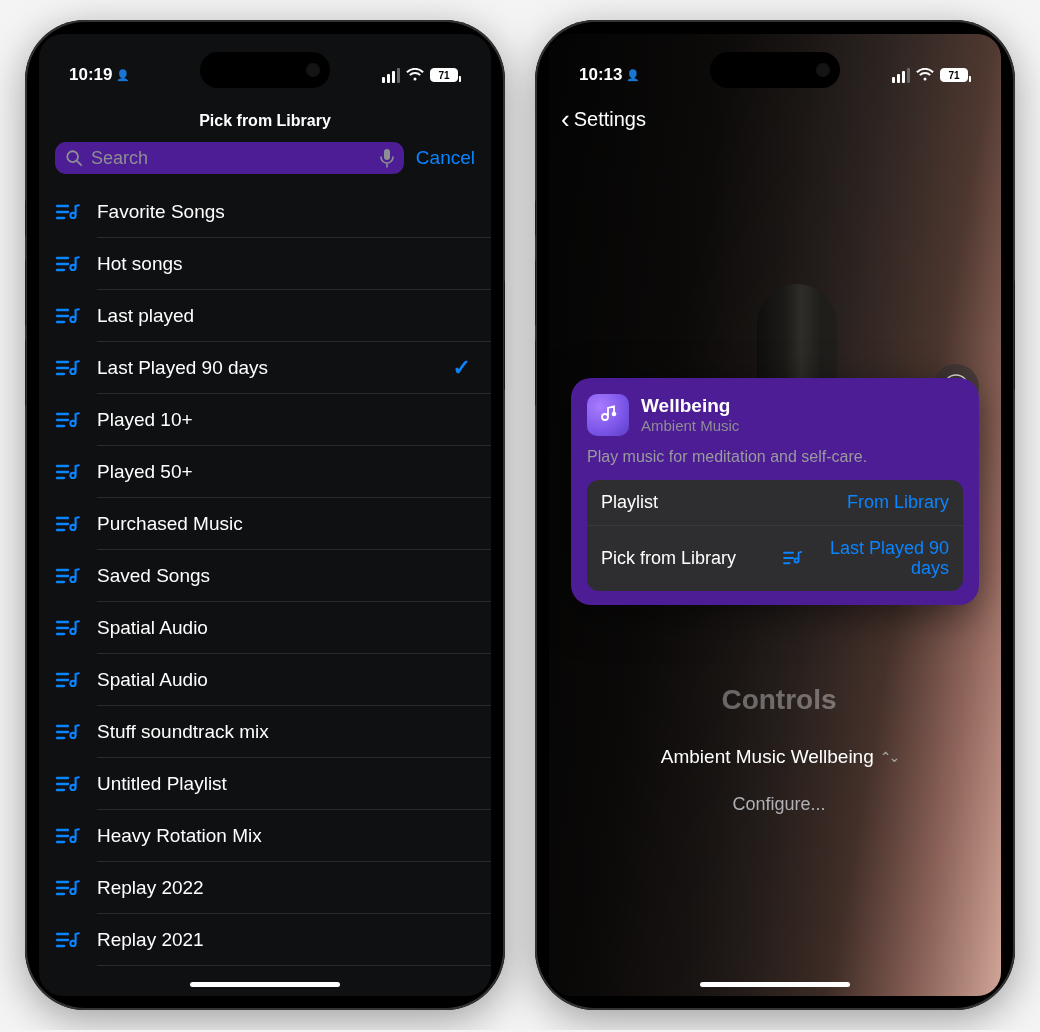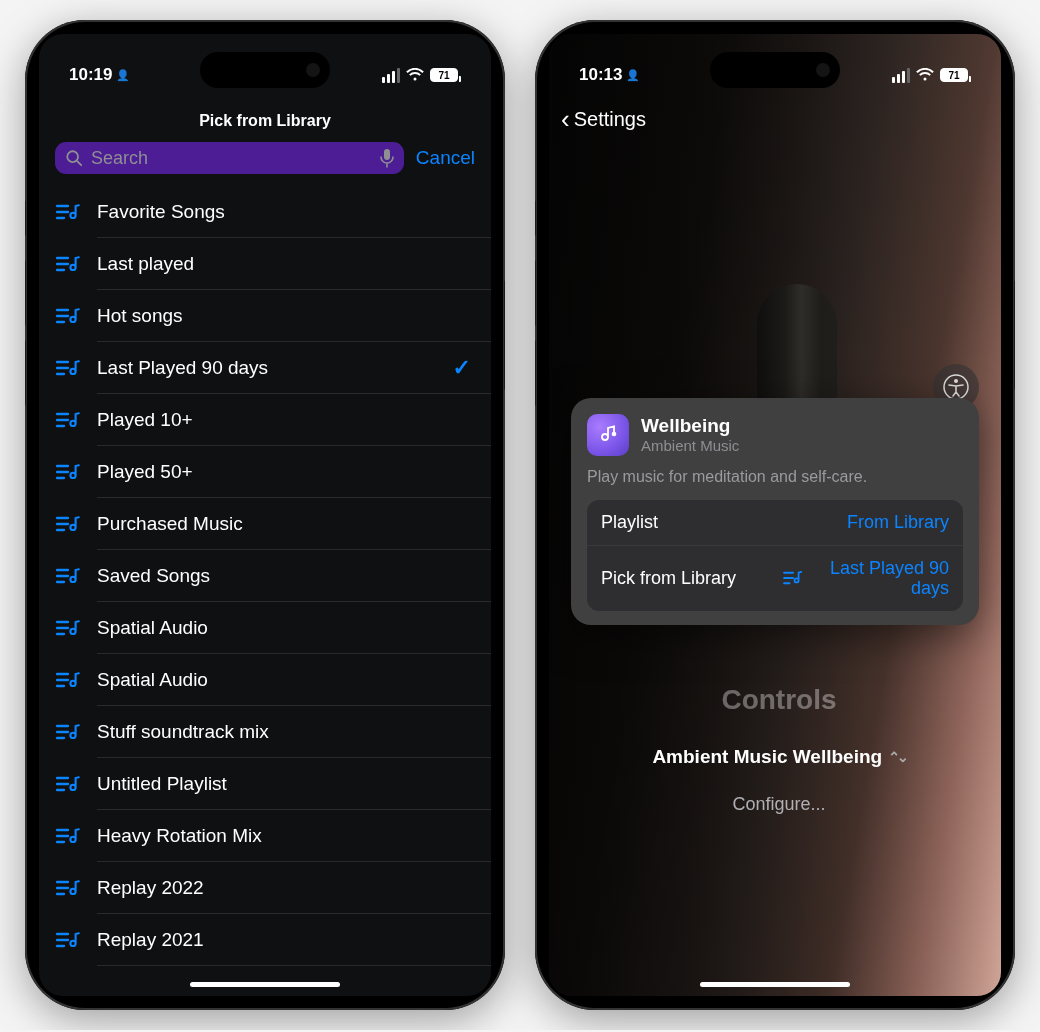--- a/index.html
+++ b/index.html
@@ -170,22 +170,22 @@
   .accessibility-badge {
     position:absolute;
     right:22px; top:330px;
     width:46px;height:46px;border-radius:50%;
     background:rgba(50,50,52,.6);
     display:flex;align-items:center;justify-content:center;
     color:#ddd;font-size:22px;
   }
   .popup {
     position:absolute;
-    left:22px; right:22px; top:364px;
-    background:#404040;
+    left:22px; right:22px; top:344px;
+    background:#4c1d95;
     border-radius:20px;
     padding:16px 16px 14px;
     box-shadow:0 10px 40px rgba(0,0,0,.5);
   }
   .popup-header { display:flex; align-items:center; gap:12px; margin-bottom:12px; }
   .app-icon {
     width:42px;height:42px;border-radius:10px;
     background: radial-gradient(circle at 30% 30%, #a97cff, #7b55e8 60%, #5a3fc4);
     display:flex;align-items:center;justify-content:center;
     color:#fff;font-size:20px;
@@ -206,21 +206,21 @@
   .popup-row + .popup-row { border-top:1px solid #3a3a3c; }
   .popup-row-label { color:#fff; font-size:18px; line-height:1.15; max-width:48%; }
   .popup-row-value { color:#0a84ff; font-size:18px; text-align:right; display:flex; align-items:center; gap:6px; line-height:1.15; }
   .controls-section {
     position:absolute; left:8px; right:0; top:650px;
     text-align:center;
   }
   .controls-heading { color:#fff; font-size:28px; font-weight:700; opacity:.35; }
   .controls-sub { color:#a8a8ad; font-size:17px; margin-top:8px; }
   .selector-row {
-    color:#fff; font-size:19px; font-weight:700; margin-top:30px;
+    color:#fff; font-size:19px; font-weight:400; margin-top:30px;
     display:flex; align-items:center; justify-content:center; gap:6px;
   }
   .sel-chevron { font-size:14px; color:#aaa; letter-spacing:-3px; }
   .configure { color:#b0b0b4; font-size:18px; margin-top:26px; }
   .home-indicator {
     position:absolute; bottom:9px; left:50%; transform:translateX(-50%);
     width:150px; height:5px; border-radius:3px; background:#fff;
   }
   svg { display:block; }
 </style>
@@ -297,32 +297,32 @@
         </div>
         <div class="playlist-item">
           <span class="playlist-icon">
             <svg width="24" height="18" viewBox="0 0 24 18">
               <line x1="1" y1="3" x2="12" y2="3" stroke="#0a84ff" stroke-width="2.3" stroke-linecap="round"></line>
               <line x1="1" y1="9" x2="12" y2="9" stroke="#0a84ff" stroke-width="2.3" stroke-linecap="round"></line>
               <line x1="1" y1="15" x2="8" y2="15" stroke="#0a84ff" stroke-width="2.3" stroke-linecap="round"></line>
               <path d="M17 15a2.6 2.6 0 100-5.2 2.6 2.6 0 000 5.2zM19.6 12.4V3l3.2-.8" stroke="#0a84ff" stroke-width="2.1" fill="none" stroke-linecap="round"></path>
             </svg>
           </span>
+          <span class="playlist-label">Hot songs</span>
+        </div>
+        <div class="playlist-item">
+          <span class="playlist-icon">
+            <svg width="24" height="18" viewBox="0 0 24 18">
+              <line x1="1" y1="3" x2="12" y2="3" stroke="#0a84ff" stroke-width="2.3" stroke-linecap="round"></line>
+              <line x1="1" y1="9" x2="12" y2="9" stroke="#0a84ff" stroke-width="2.3" stroke-linecap="round"></line>
+              <line x1="1" y1="15" x2="8" y2="15" stroke="#0a84ff" stroke-width="2.3" stroke-linecap="round"></line>
+              <path d="M17 15a2.6 2.6 0 100-5.2 2.6 2.6 0 000 5.2zM19.6 12.4V3l3.2-.8" stroke="#0a84ff" stroke-width="2.1" fill="none" stroke-linecap="round"></path>
+            </svg>
+          </span>
           <span class="playlist-label">Last played</span>
-        </div>
-        <div class="playlist-item">
-          <span class="playlist-icon">
-            <svg width="24" height="18" viewBox="0 0 24 18">
-              <line x1="1" y1="3" x2="12" y2="3" stroke="#0a84ff" stroke-width="2.3" stroke-linecap="round"></line>
-              <line x1="1" y1="9" x2="12" y2="9" stroke="#0a84ff" stroke-width="2.3" stroke-linecap="round"></line>
-              <line x1="1" y1="15" x2="8" y2="15" stroke="#0a84ff" stroke-width="2.3" stroke-linecap="round"></line>
-              <path d="M17 15a2.6 2.6 0 100-5.2 2.6 2.6 0 000 5.2zM19.6 12.4V3l3.2-.8" stroke="#0a84ff" stroke-width="2.1" fill="none" stroke-linecap="round"></path>
-            </svg>
-          </span>
-          <span class="playlist-label">Hot songs</span>
         </div>
         <div class="playlist-item">
           <span class="playlist-icon">
             <svg width="24" height="18" viewBox="0 0 24 18">
               <line x1="1" y1="3" x2="12" y2="3" stroke="#0a84ff" stroke-width="2.3" stroke-linecap="round"></line>
               <line x1="1" y1="9" x2="12" y2="9" stroke="#0a84ff" stroke-width="2.3" stroke-linecap="round"></line>
               <line x1="1" y1="15" x2="8" y2="15" stroke="#0a84ff" stroke-width="2.3" stroke-linecap="round"></line>
               <path d="M17 15a2.6 2.6 0 100-5.2 2.6 2.6 0 000 5.2zM19.6 12.4V3l3.2-.8" stroke="#0a84ff" stroke-width="2.1" fill="none" stroke-linecap="round"></path>
             </svg>
           </span>

